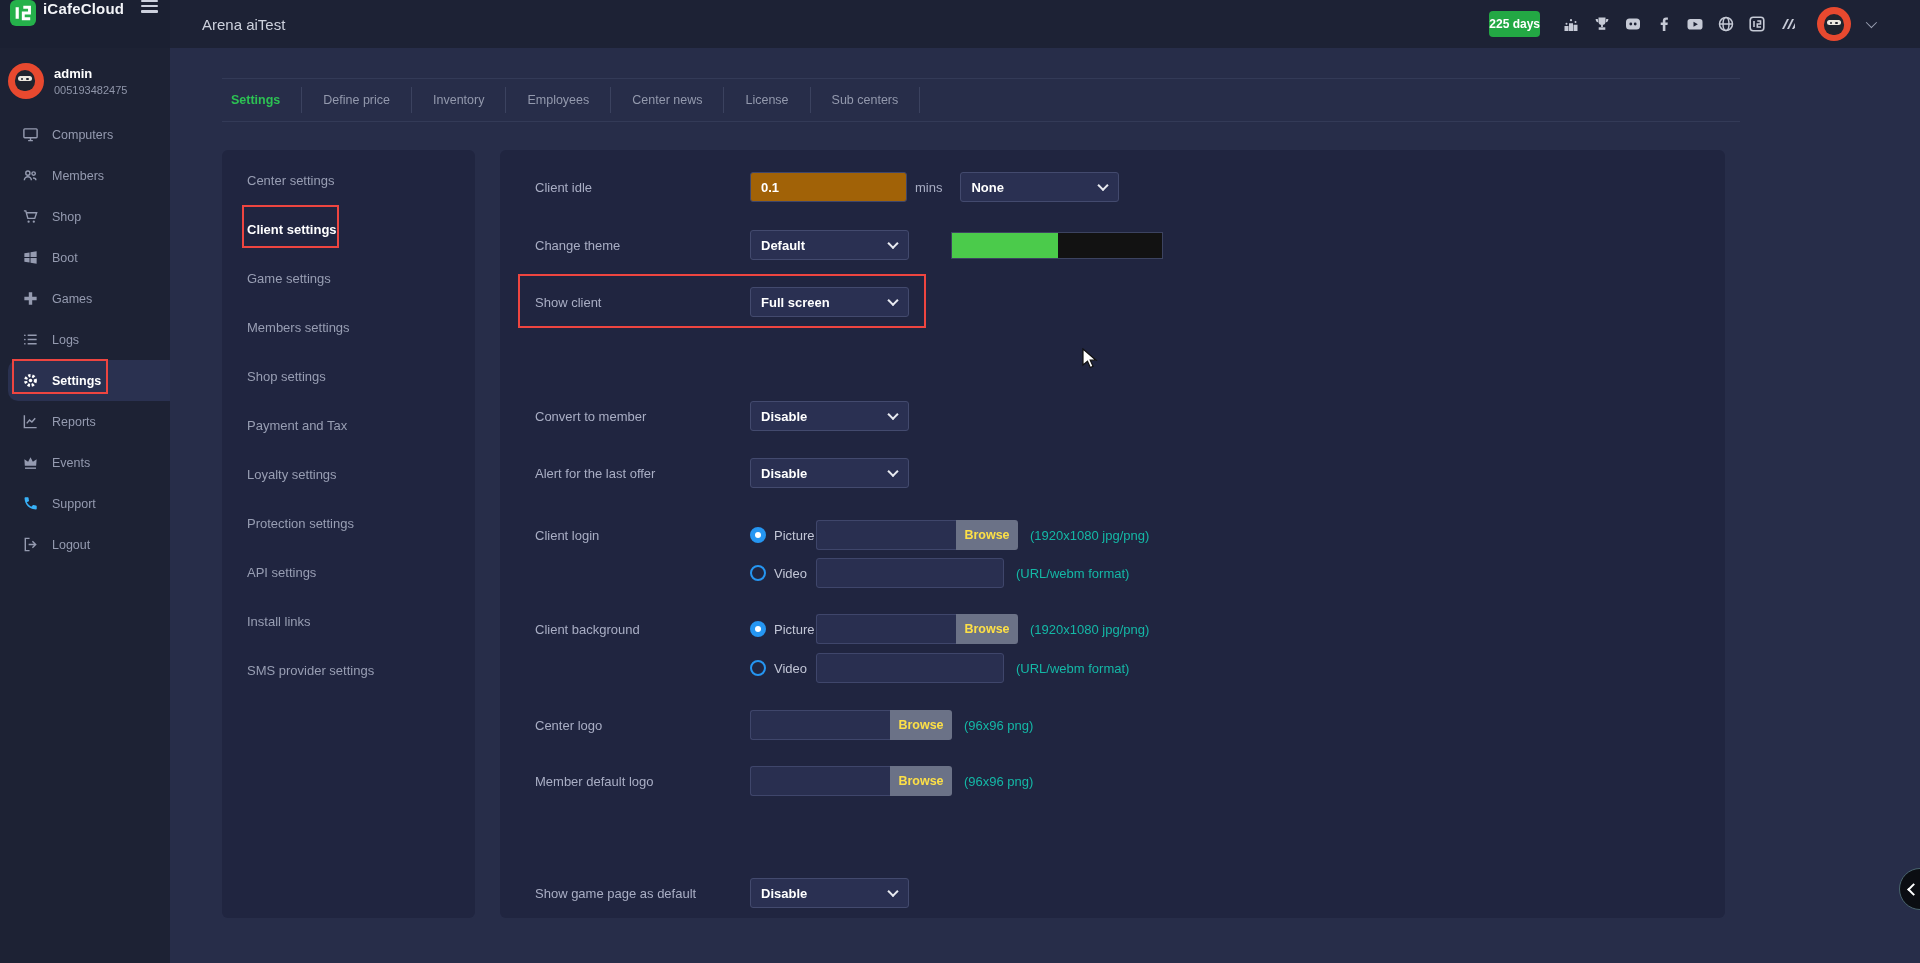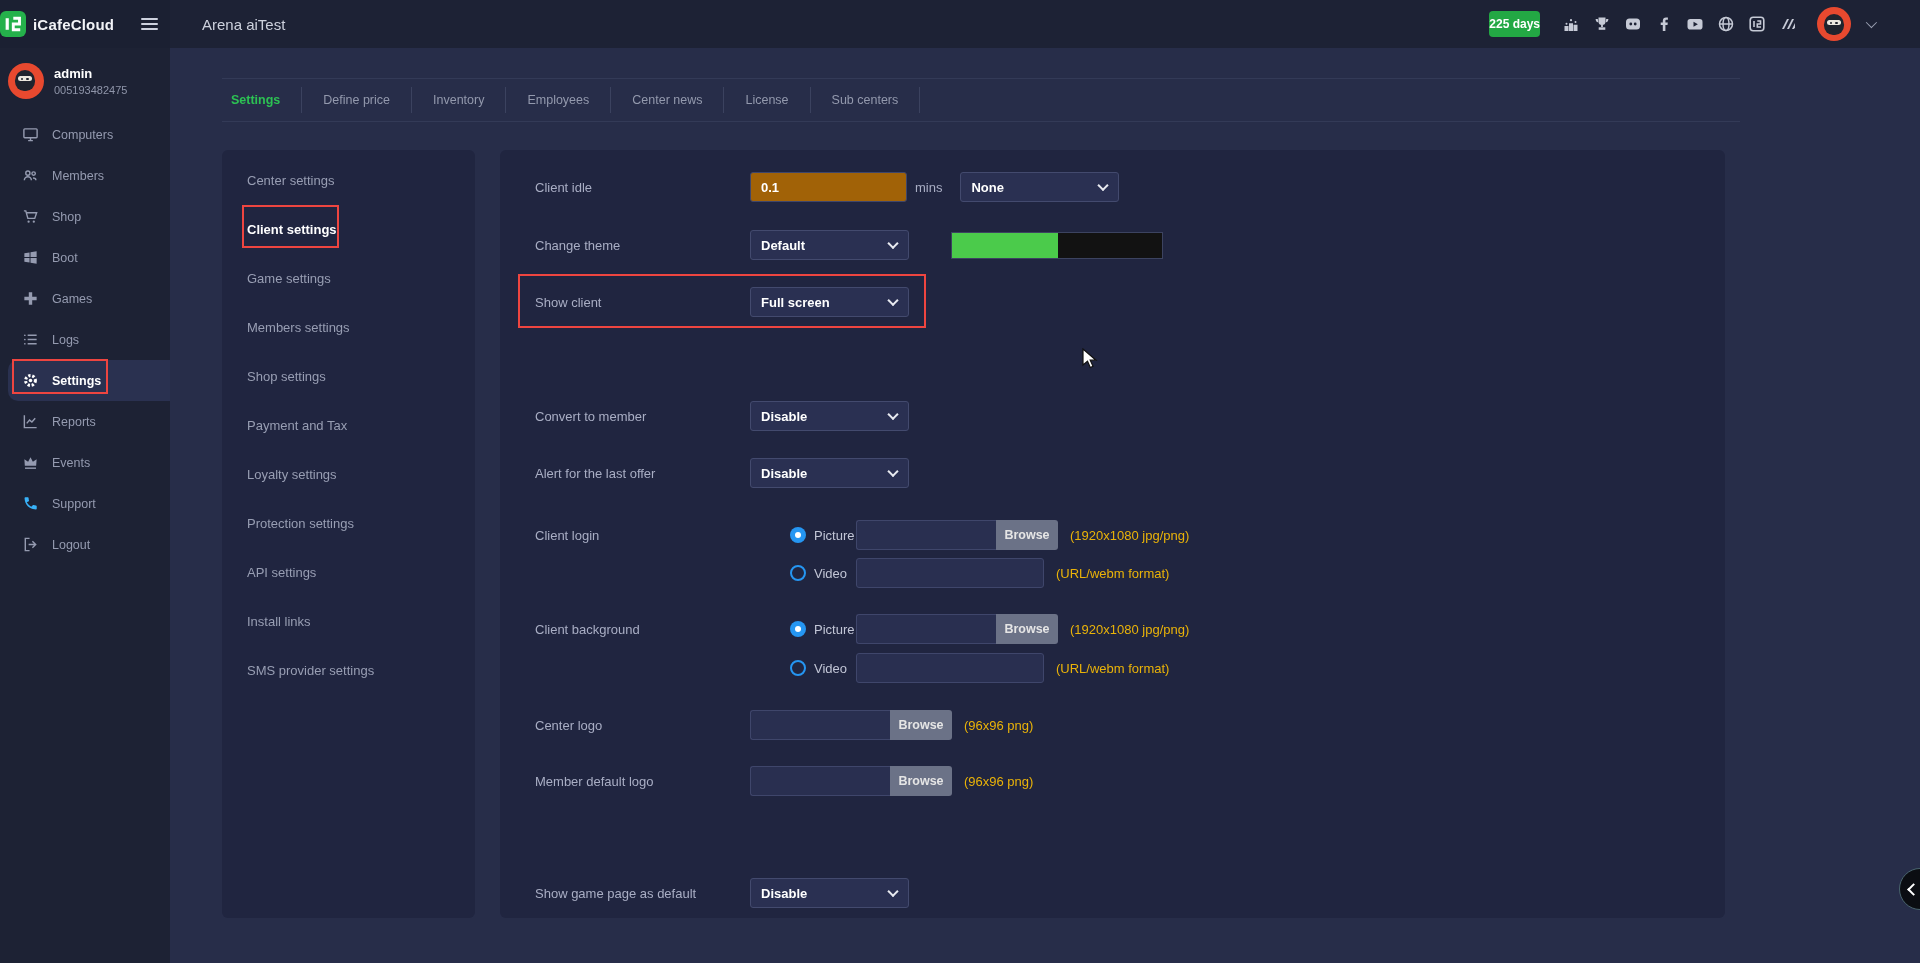--- a/index.html
+++ b/index.html
@@ -5,21 +5,21 @@
   * { margin:0; padding:0; box-sizing:border-box; }
   html,body { width:1920px; height:963px; }
   body {
     position:relative; overflow:hidden;
     background:#272d49;
     font-family:"Liberation Sans", sans-serif;
     color:#fff;
   }
   
   .topbar { position:absolute; left:0; top:0; right:0; height:48px; background:#1d2235; z-index:10; }
-  .brand-area { position:absolute; left:0; top:0; width:170px; height:48px; background:#1b2032; display:flex; align-items:center; padding-left:0; }
+  .brand-area { position:absolute; left:0; top:0; width:170px; height:48px; background:#1b2032; display:flex; padding-left:10px; }
   .brand-icon { width:26px; height:26px; background:#25b14b; border-radius:6px; display:flex; align-items:center; justify-content:center; flex:none; }
   .brand-name { font-size:15px; font-weight:600; color:#f2f3f7; margin-left:7px; letter-spacing:.2px; }
   .hamburger { margin-left:auto; margin-right:12px; display:flex; flex-direction:column; gap:3px; cursor:pointer; }
   .hamburger span { width:17px; height:2.2px; background:#cdd1de; border-radius:1px; }
   .topbar-title { position:absolute; left:202px; top:0; height:48px; display:flex; align-items:center; font-size:15px; color:#cdd1dd; }
   .topbar-right { position:absolute; right:46px; top:0; height:48px; display:flex; align-items:center; gap:11px; }
   .days-badge { background:#23a844; color:#fff; font-size:12px; font-weight:700; padding:6px 0; border-radius:4px; margin-right:10px; }
   .tb-icon { width:20px; height:20px; display:flex; align-items:center; justify-content:center; color:#c6cad6; }
   .tb-icon svg { width:18px; height:18px; }
   .avatar { width:34px; height:34px; border-radius:50%; background:#e8492f; position:relative; overflow:hidden; flex:none; margin-left:8px; }
@@ -56,24 +56,24 @@
   .flabel { width:215px; flex:none; color:#a9aec4; font-size:13px; }
   .tinput { width:157px; height:30px; background:#a16207; border:1px solid #3f466b; border-radius:3px; color:#fff; font-weight:600; font-size:13px; padding:0 10px; font-family:"Liberation Sans",sans-serif; outline:none; }
   .unit { color:#a9aec4; font-size:13px; margin:0 18px 0 8px; }
   .select { position:relative; width:159px; height:30px; background:#2a3052; border:1px solid #434a6e; border-radius:3px; display:flex; align-items:center; padding:0 26px 0 10px; font-size:13px; font-weight:600; color:#fff; cursor:pointer; }
   .select::after { content:""; position:absolute; right:11px; top:50%; width:6px; height:6px; border-right:2px solid #e8eaf0; border-bottom:2px solid #e8eaf0; transform:translateY(-70%) rotate(45deg); }
   .theme-preview { width:212px; height:27px; border:1px solid #3c4360; margin-left:42px; display:flex; }
   .tp-green { width:106px; background:#4bcb4b; }
   .tp-black { flex:1; background:#121212; }
   .filegroup { display:flex; }
   .filegroup .finput { width:140px; height:30px; background:#292f50; border:1px solid #3f466b; border-right:none; border-radius:3px 0 0 3px; outline:none; color:#fff; font-size:13px; padding:0 8px; }
-  .browse-btn { width:62px; height:30px; background:#6b7287; color:#e5e5e5; font-size:12.5px; font-weight:600; display:flex; align-items:center; justify-content:center; border-radius:0 3px 3px 0; cursor:pointer; font-family:"Liberation Sans",sans-serif; border:none; }
+  .browse-btn { width:62px; height:30px; background:#6b7287; color:#fde047; font-size:12.5px; font-weight:600; display:flex; align-items:center; justify-content:center; border-radius:0 3px 3px 0; cursor:pointer; font-family:"Liberation Sans",sans-serif; border:none; }
   .vinput { width:188px; height:30px; background:#292f50; border:1px solid #3f466b; border-radius:3px; outline:none; color:#fff; font-size:13px; padding:0 8px; }
-  .hint { color:#eab308; font-size:13px; margin-left:12px; white-space:nowrap; }
-  .radio-cell { width:66px; display:flex; align-items:center; gap:8px; flex:none;margin-left:40px; }
+  .hint { color:#14b8a6; font-size:13px; margin-left:12px; white-space:nowrap; }
+  .radio-cell { width:66px; display:flex; align-items:center; gap:8px; flex:none; }
   .radio { width:16px; height:16px; border-radius:50%; flex:none; cursor:pointer; position:relative; }
   .radio.checked { background:#2596f2; }
   .radio.checked::after { content:""; position:absolute; inset:5px; background:#fff; border-radius:50%; }
   .radio.unchecked { border:2px solid #2596f2; background:transparent; }
   .radio-label { font-size:13px; color:#c2c6d6; }
   
   .anno { position:absolute; border:2.5px solid #ee4540; z-index:60; pointer-events:none; }
   .anno-1 { left:12px;  top:359px; width:96px;  height:35px; }
   .anno-2 { left:242px; top:205px; width:97px;  height:43px; }
   .anno-3 { left:518px; top:274px; width:408px; height:54px; }

